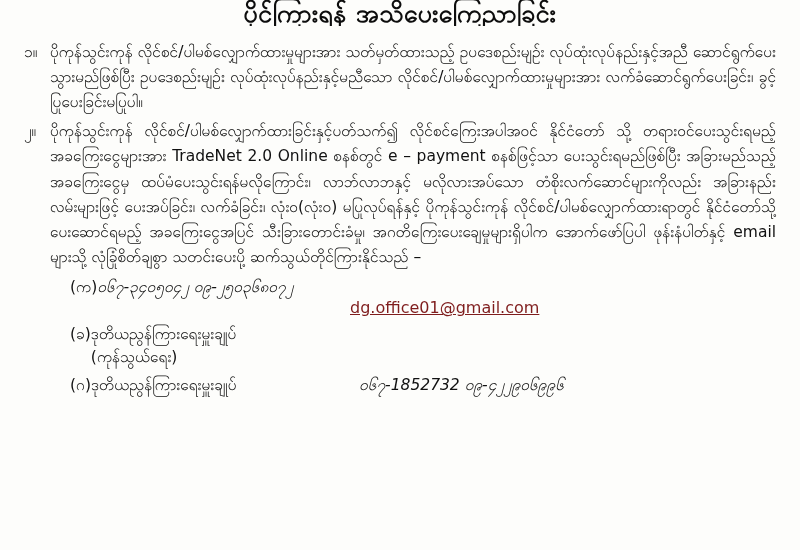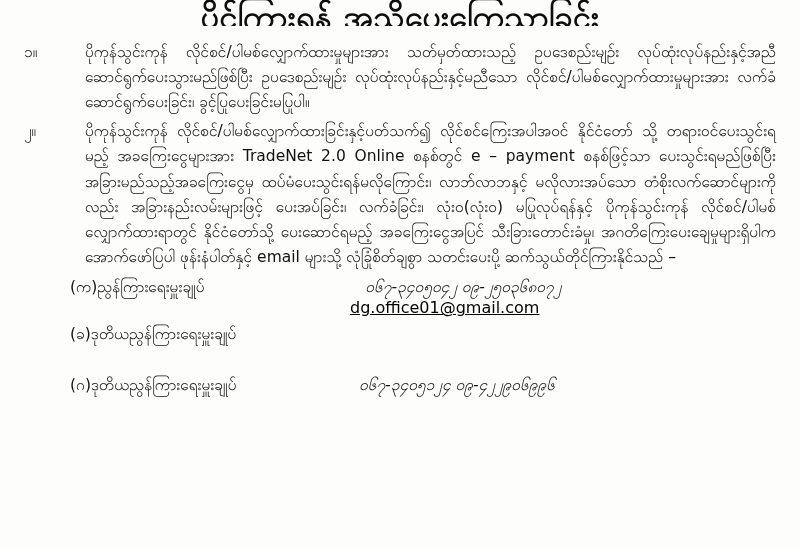--- a/index.html
+++ b/index.html
@@ -17,21 +17,21 @@
   }
   .page {
     width: 800px;
     height: 550px;
     box-sizing: border-box;
     padding: 0 24px;
     position: relative;
   }
   .doc-title {
     text-align: center;
-    font-size: 32px;
+    font-size: 25px;
     font-weight: bold;
     letter-spacing: 0.5px;
     line-height: 1.1;
     margin: 0;
     padding: 0;
     height: 26px;
     overflow: hidden;
     color: #0d0d0d;
   }
   .body-block {
@@ -47,21 +47,20 @@
   }
   .para .marker {
     flex: 0 0 auto;
     min-width: 26px;
     white-space: nowrap;
   }
   .para .ptext {
     flex: 1 1 auto;
     text-align: justify;
     text-justify: inter-character;
-    margin-left: 35px;
   }
   .para2 {
     margin-top: 4px;
   }
   .contacts {
     margin-top: 6px;
   }
   .contact-row {
     display: flex;
     align-items: flex-start;
@@ -83,21 +82,21 @@
   }
   .c-right {
     flex: 1 1 auto;
     font-style: italic;
   }
   .c-phones {
     white-space: nowrap;
   }
   .c-email {
     text-decoration: underline;
-    color: #000000;
+    color: #7f1d1d;
     white-space: nowrap;
   }
   .c-sub {
     display: flex;
     font-size: 15.5px;
     line-height: 1.45;
   }
   .c-sub .c-label-idx {
     color: transparent;
   }
@@ -124,37 +123,37 @@
 
     <div class="para para2">
       <span class="marker">၂။</span>
       <span class="ptext">ပိုကုန်သွင်းကုန် လိုင်စင်/ပါမစ်လျှောက်ထားခြင်းနှင့်ပတ်သက်၍ လိုင်စင်ကြေးအပါအဝင် နိုင်ငံတော် သို့ တရားဝင်ပေးသွင်းရမည့် အခကြေးငွေများအား TradeNet 2.0 Online စနစ်တွင် e – payment စနစ်ဖြင့်သာ ပေးသွင်းရမည်ဖြစ်ပြီး အခြားမည်သည့်အခကြေးငွေမှ ထပ်မံပေးသွင်းရန်မလိုကြောင်း၊ လာဘ်လာဘနှင့် မလိုလားအပ်သော တံစိုးလက်ဆောင်များကိုလည်း အခြားနည်းလမ်းများဖြင့် ပေးအပ်ခြင်း၊ လက်ခံခြင်း၊ လုံးဝ(လုံးဝ) မပြုလုပ်ရန်နှင့် ပိုကုန်သွင်းကုန် လိုင်စင်/ပါမစ်လျှောက်ထားရာတွင် နိုင်ငံတော်သို့ ပေးဆောင်ရမည့် အခကြေးငွေအပြင် သီးခြားတောင်းခံမှု၊ အဂတိကြေးပေးချေမှုများရှိပါက အောက်ဖော်ပြပါ ဖုန်းနံပါတ်နှင့် email များသို့ လုံခြုံစိတ်ချစွာ သတင်းပေးပို့ ဆက်သွယ်တိုင်ကြားနိုင်သည် –</span>
     </div>
 
     <div class="contacts">
 
       <div class="contact-row">
         <span class="c-label-idx">(က)</span>
-        <span class="c-title">ညွန်ကြားရေးမှူးချုပ်</span>
         <span class="c-right c-phones">၀၆၇-၃၄၀၅၀၄၂ ၀၉-၂၅၀၃၆၈၀၇၂</span>
       </div>
       <div class="email-row">
         <span class="spacer"></span>
         <span class="c-email">dg.office01@gmail.com</span>
       </div>
 
       <div class="contact-row" style="margin-top:6px;">
         <span class="c-label-idx">(ခ)</span>
         <span class="c-title">ဒုတိယညွန်ကြားရေးမှူးချုပ်</span>
       </div>
       <div class="c-sub">
         <span class="c-label-idx">(ခ)</span>
+        <span class="c-title">(ကုန်သွယ်ရေး)</span>
       </div>
 
       <div class="contact-row" style="margin-top:6px;">
         <span class="c-label-idx">(ဂ)</span>
         <span class="c-title">ဒုတိယညွန်ကြားရေးမှူးချုပ်</span>
-        <span class="c-right c-phones">၀၆၇-၃၄၀၅၁၂၄ ၀၉-၄၂၂၉၀၆၉၉၆</span>
+        <span class="c-right c-phones">၀၆၇-1852732 ၀၉-၄၂၂၉၀၆၉၉၆</span>
       </div>
 
     </div>
   </div>
 </div>
 
 </body></html>

